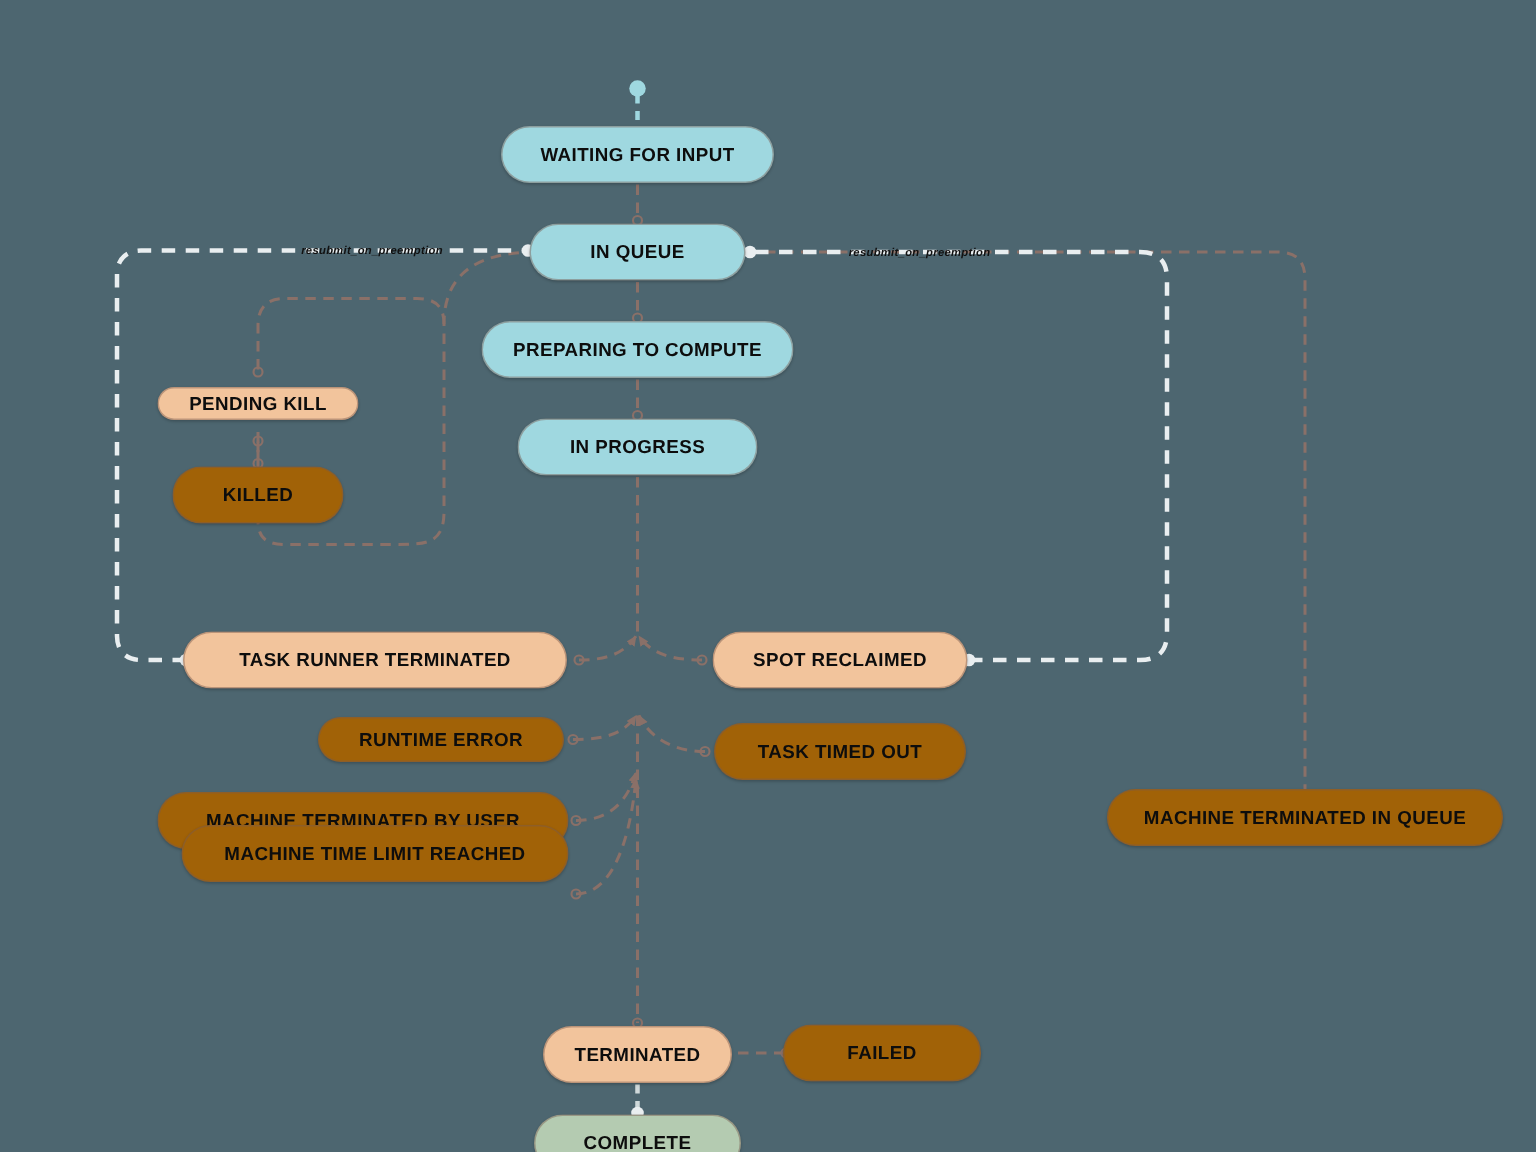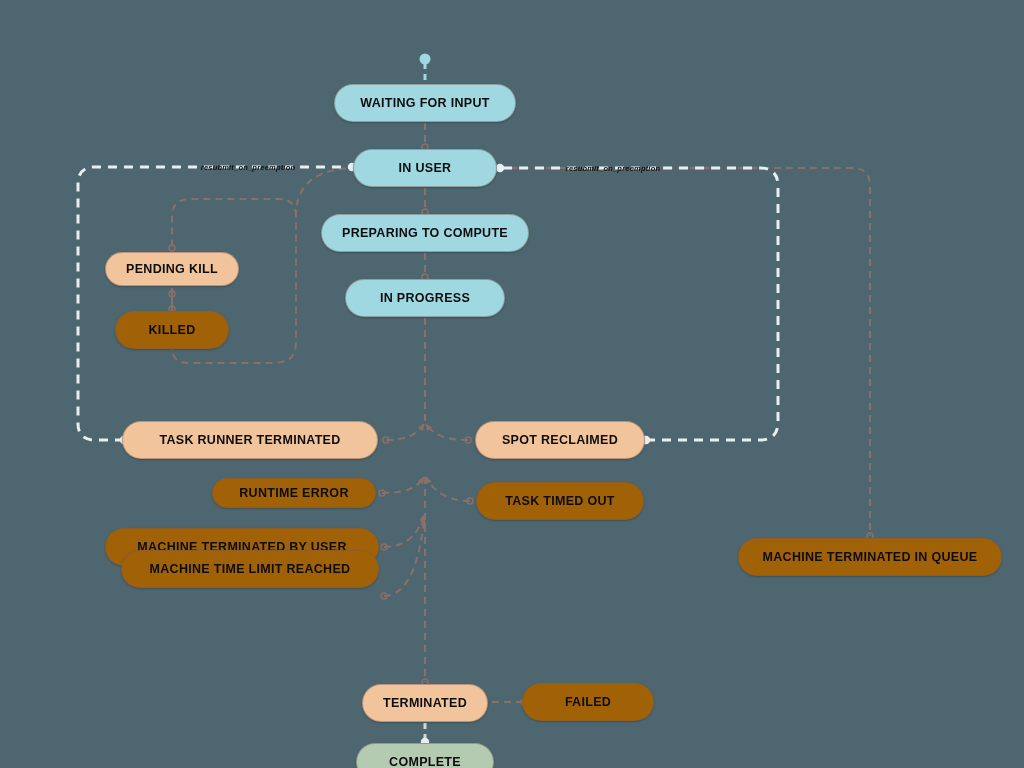--- a/index.html
+++ b/index.html
@@ -149,32 +149,32 @@
     </g>
   </svg>
 
   <div class="start-marker" style="left:425px; top:18px;"></div>
 
   <div class="node fill-blue" style="left:425px; top:62px; width:182px; height:38px;">
     <span class="nlabel">WAITING FOR INPUT</span>
   </div>
 
   <div class="node fill-blue" style="left:425px; top:127px; width:144px; height:38px;">
-    <span class="nlabel">IN USER</span>
+    <span class="nlabel">IN QUEUE</span>
   </div>
 
   <div class="node fill-blue" style="left:425px; top:192px; width:208px; height:38px;">
     <span class="nlabel">PREPARING TO COMPUTE</span>
   </div>
 
   <div class="node fill-blue" style="left:425px; top:257px; width:160px; height:38px;">
     <span class="nlabel">IN PROGRESS</span>
   </div>
 
-  <div class="node fill-orange" style="left:172px; top:228px; width:134px; height:34px;">
+  <div class="node fill-orange" style="left:172px; top:228px; width:134px; height:22px;">
     <span class="nlabel">PENDING KILL</span>
   </div>
 
   <div class="node fill-pink" style="left:172px; top:289px; width:114px; height:38px;">
     <span class="nlabel">KILLED</span>
   </div>
 
   <div class="node fill-orange" style="left:250px; top:399px; width:256px; height:38px;align-items:center;">
     <span class="nlabel">TASK RUNNER TERMINATED</span>
   </div>
@@ -192,21 +192,21 @@
   </div>
 
   <div class="node fill-pink" style="left:242px; top:506px; width:274px; height:38px;">
     <span class="nlabel">MACHINE TERMINATED BY USER</span>
   </div>
 
   <div class="node fill-pink" style="left:250px; top:528px; width:258px; height:38px;text-align:right;">
     <span class="nlabel">MACHINE TIME LIMIT REACHED</span>
   </div>
 
-  <div class="node fill-pink" style="left:870px; top:516px; width:264px; height:38px;">
+  <div class="node fill-pink" style="left:870px; top:504px; width:264px; height:38px;">
     <span class="nlabel">MACHINE TERMINATED IN QUEUE</span>
   </div>
 
   <div class="node fill-orange" style="left:425px; top:662px; width:126px; height:38px;">
     <span class="nlabel">TERMINATED</span>
   </div>
 
   <div class="node fill-pink" style="left:588px; top:661px; width:132px; height:38px;">
     <span class="nlabel">FAILED</span>
   </div>

